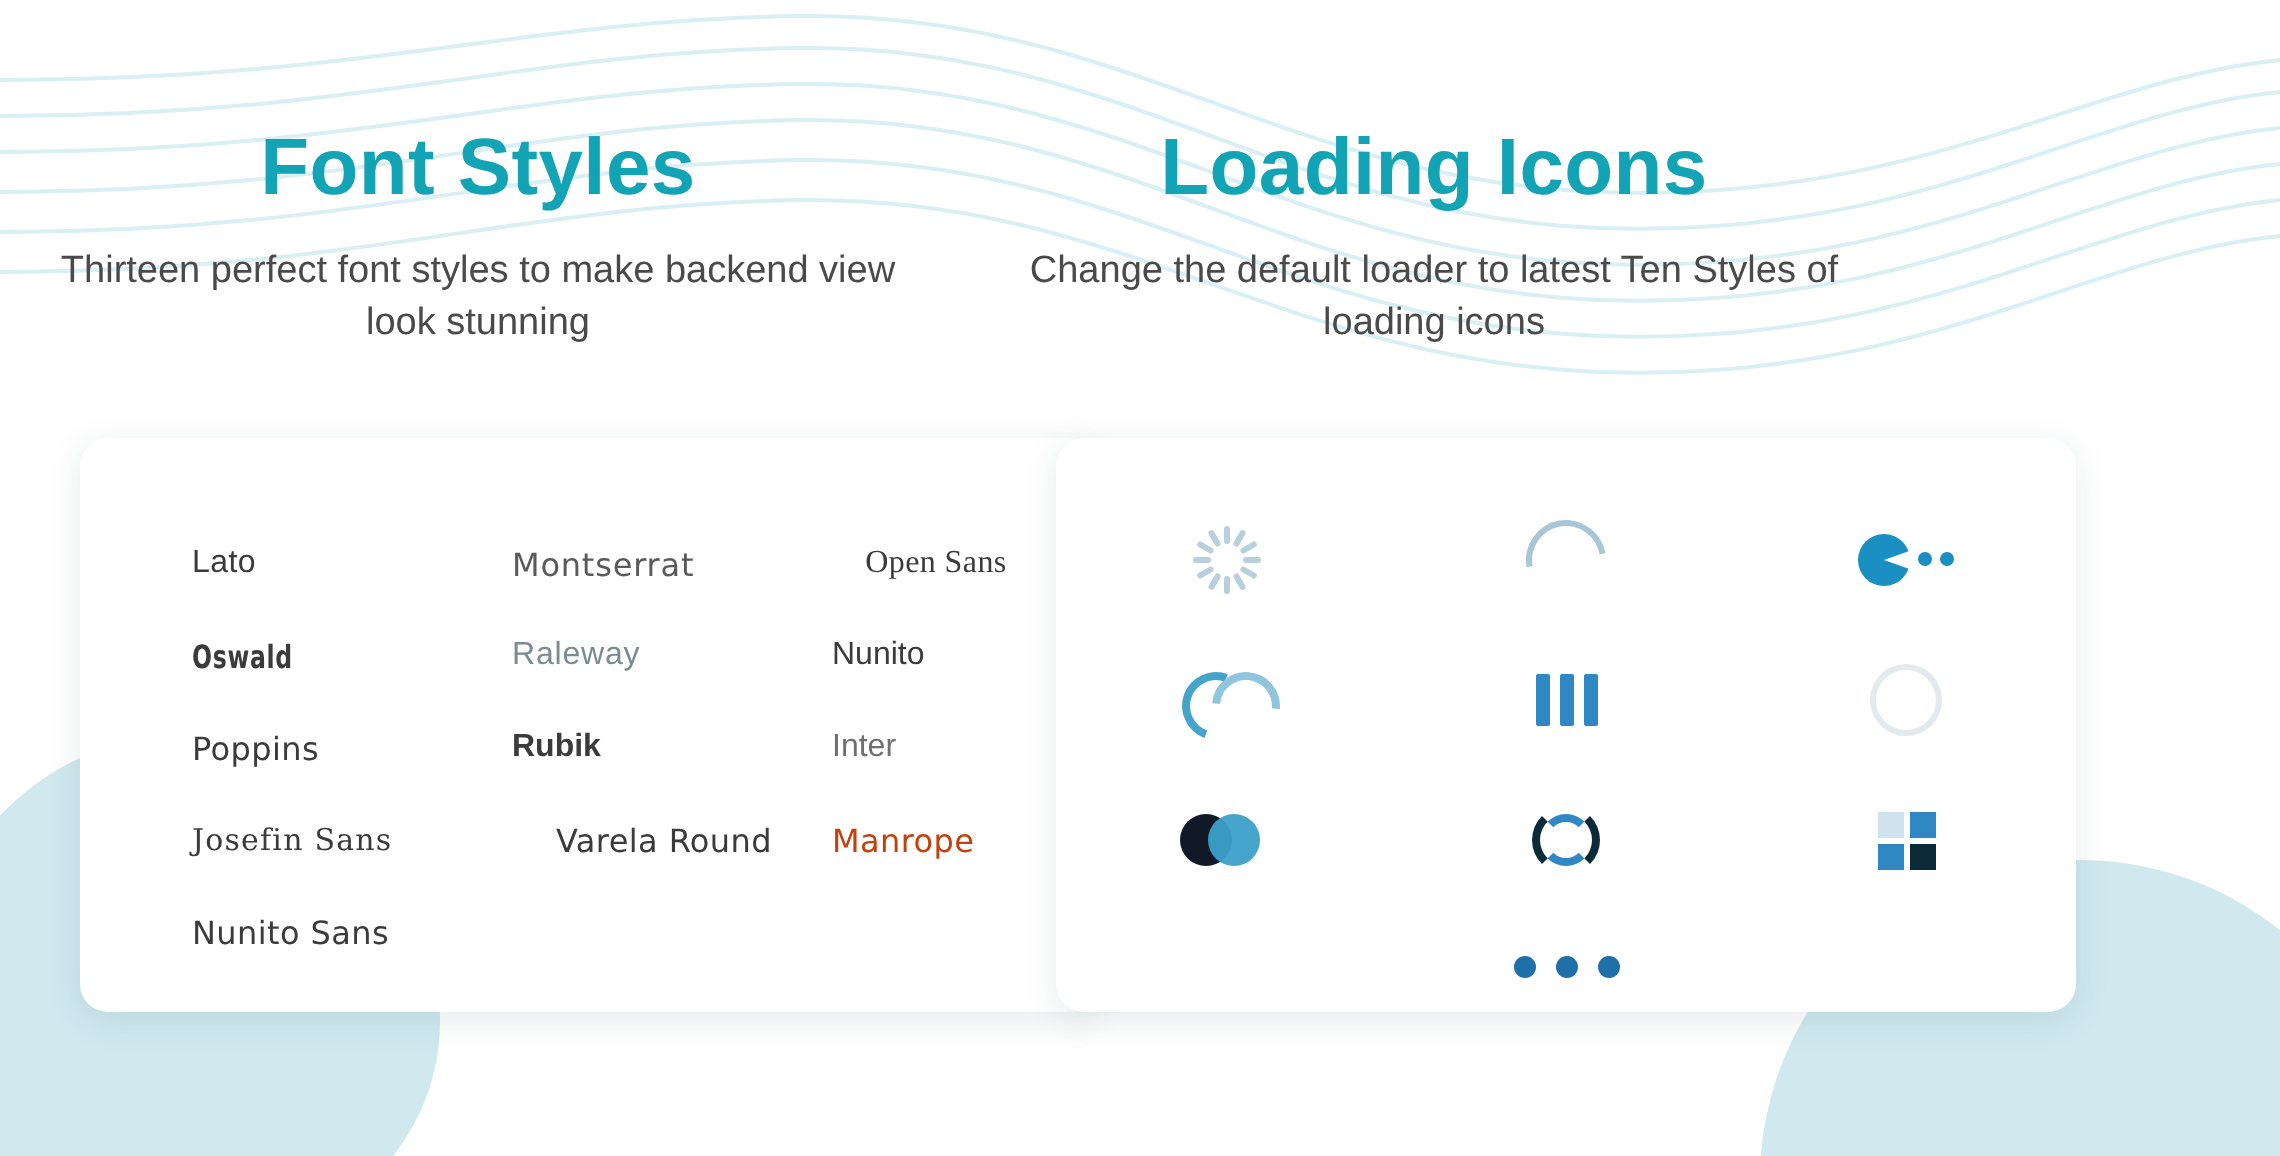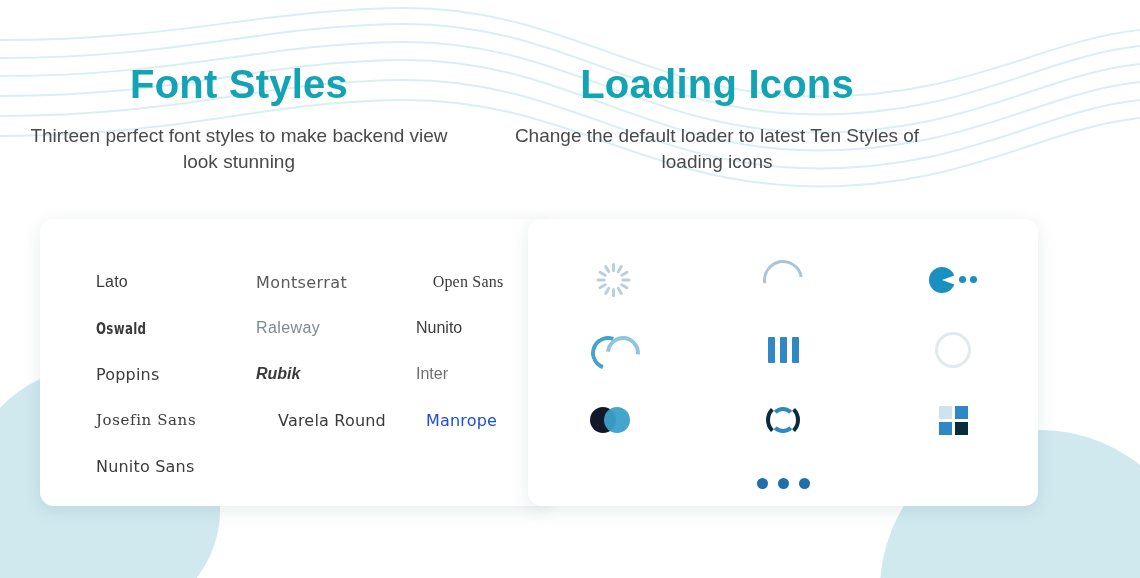--- a/index.html
+++ b/index.html
@@ -110,25 +110,25 @@
     color: #3b3b3b;
     white-space: nowrap;
   }
   .f-lato       { font-family: "Liberation Sans", sans-serif; letter-spacing: .2px; }
   .f-montserrat { font-family: "DejaVu Sans", sans-serif; letter-spacing: .4px; color:#5a5a5a; }
   .f-opensans   { font-family: Liberation Serif, serif; letter-spacing: .2px; text-align: center; }
   .f-oswald     { font-family: "DejaVu Sans Condensed", "Liberation Sans", sans-serif; font-weight: bold; transform: scaleX(0.82); transform-origin: left center; letter-spacing: .4px; }
   .f-raleway    { font-family: "Liberation Sans", sans-serif; color:#7b8b92; letter-spacing:.4px; }
   .f-roboto     { font-family: "Liberation Sans", sans-serif; }
   .f-poppins    { font-family: "DejaVu Sans", sans-serif; letter-spacing:.2px; }
-  .f-rubik      { font-family: "Liberation Sans", sans-serif; font-weight: bold; font-style: italic; }
+  .f-rubik      { font-family: "Liberation Sans", sans-serif; font-weight: bold; }
   .f-inter      { font-family: "Liberation Sans", sans-serif; color:#6f6f6f; }
   .f-josefin    { font-family: "DejaVu Serif", serif; font-weight: 300; letter-spacing:.6px; font-size:15px; }
   .f-varela     { font-family: "DejaVu Sans", sans-serif; letter-spacing:.2px;margin-left:22px; }
-  .f-manrope    { font-family: "DejaVu Sans", sans-serif; color:#1d4ed8; letter-spacing:.2px;margin-left:10px; }
+  .f-manrope    { font-family: "DejaVu Sans", sans-serif; color:#c2410c; letter-spacing:.2px; }
   .f-nunito     { font-family: "DejaVu Sans", sans-serif; letter-spacing:.2px; }
 
   
   .loader-grid {
     position: absolute;
     left: 0;
     top: 26px;
     width: 510px;
     display: grid;
     grid-template-columns: repeat(3, 1fr);

